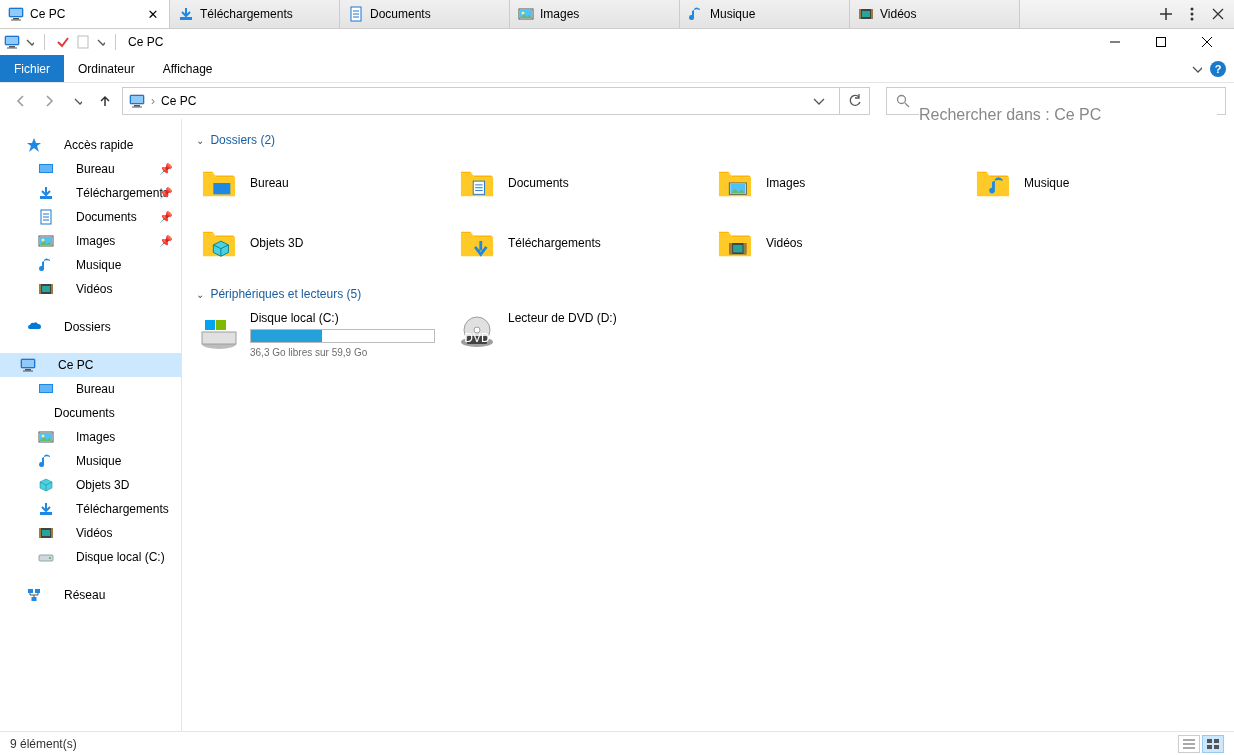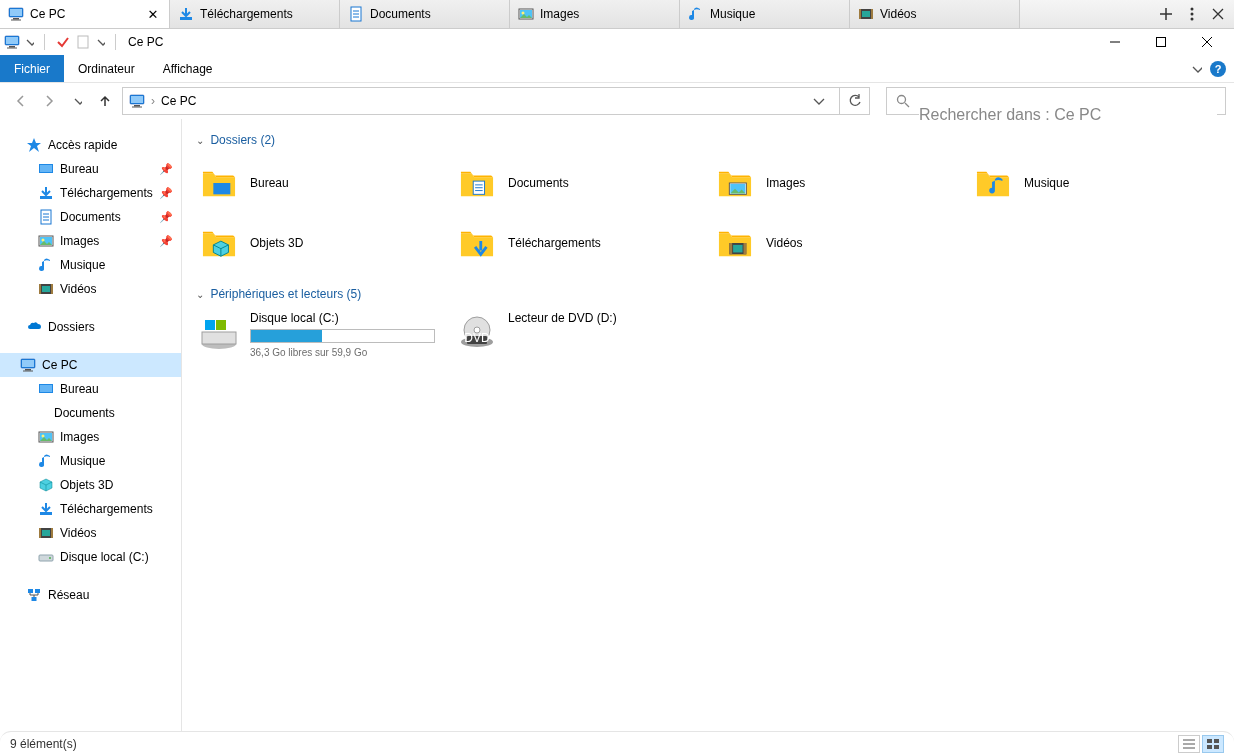--- a/index.html
+++ b/index.html
@@ -40,41 +40,41 @@
 .addr-dd { width: 22px; text-align: center; color: #555; }
 .refresh-box { width: 30px; height: 28px; border: 1px solid #ccc; border-left: none; display: flex; align-items: center; justify-content: center; color: #555; }
 .search-box { width: 340px; height: 28px; border: 1px solid #ccc; display: flex; align-items: center; padding: 0 8px; gap: 8px; color: #888; margin-left: 10px; }
 .search-box input { border: none; outline: none; flex: 1; font-size: 16px; color: #333; margin-top: 28px; }
 .search-box input::placeholder { color: #888; }
 
 
 .body-row { flex: 1; display: flex; overflow: hidden; }
 .sidebar { width: 182px; border-right: 1px solid #e5e5e5; padding-top: 14px; overflow-y: auto; }
 .sb-group { margin-bottom: 14px; }
-.sb-item { height: 24px; display: flex; align-items: center; padding-left: 26px; gap: 6px; position: relative; }
+.sb-item { height: 24px; display: flex; align-items: center; padding-left: 26px; gap: 22px; position: relative; }
 .sb-item.depth1 { padding-left: 38px; }
 .sb-item.depth2 { padding-left: 38px; }
 .sb-item.selected { background: #cce8ff; }
 .sb-item .pin { position: absolute; right: 8px; color: #888; font-size: 11px; }
 .sb-head { font-weight: normal; }
 .content { flex: 1; padding: 10px 14px; overflow-y: auto; }
 .section-head { display: flex; align-items: center; gap: 6px; color: #1a5ea0; margin: 4px 0 8px 0; font-size: 13px; }
 .section-head .chev { color: #555; font-size: 10px; }
 .folder-grid { display: flex; flex-wrap: wrap; gap: 4px 8px; margin-bottom: 16px; }
 .folder-tile { width: 250px; height: 56px; display: flex; align-items: center; gap: 10px; padding: 2px; }
 .tile-ico { width: 42px; height: 42px; display: flex; align-items: center; justify-content: center; }
 .device-tile { width: 250px; display: flex; gap: 10px; padding: 2px; }
 .device-info { flex: 1; }
 .device-name { margin-bottom: 4px; }
 .prog-bar { width: 185px; height: 14px; border: 1px solid #bcbcbc; background: #fff; position: relative; margin-bottom: 4px; }
 .prog-fill { height: 100%; background: #26a0da; }
 .device-sub { color: #6d6d6d; font-size: 10px; }
 
 
-.status-bar { height: 24px; border-top: 1px solid #e5e5e5; display: flex; align-items: center; padding: 0 10px; font-size: 11px; color: #333; border-radius: 11px; }
+.status-bar { height: 24px; border-top: 1px solid #e5e5e5; display: flex; align-items: center; padding: 0 10px; font-size: 11px; color: #333; }
 .status-spacer { flex: 1; }
 .view-toggle { display: flex; gap: 2px; }
 .view-btn { width: 22px; height: 18px; border: 1px solid #ccc; display: flex; align-items: center; justify-content: center; }
 .view-btn.active { background: #cce8ff; border-color: #99c9ee; }
 
 
 .folder-svg { width: 40px; height: 34px; }
 </style>
 </head>
 <body>

